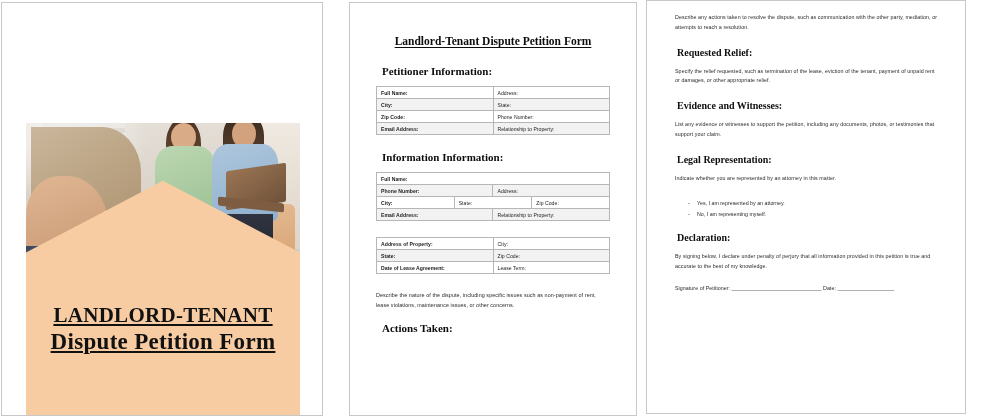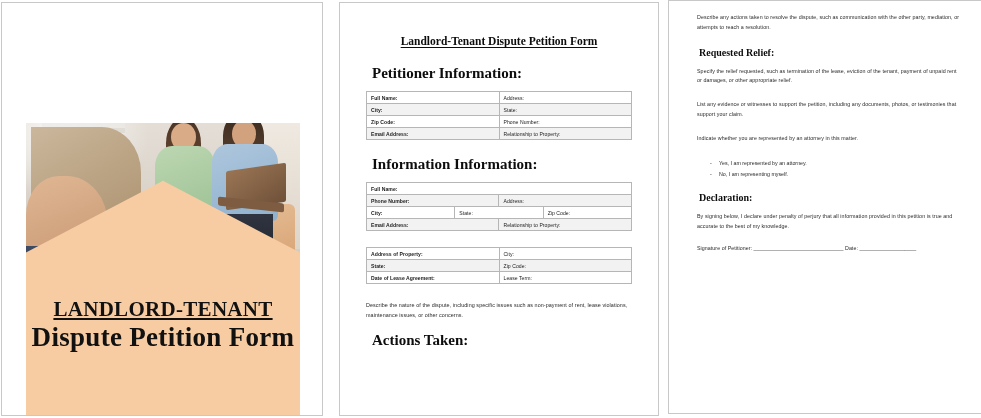--- a/index.html
+++ b/index.html
@@ -25,21 +25,21 @@
   
   .page {
     position: relative;
     background: #ffffff;
     border: 1px solid #c8c8c8;
     box-sizing: border-box;
     overflow: hidden;
     flex: none;
   }
   .page-1 { width: 322px; height: 414px; margin-left: 1px; margin-top: 2px; }
-  .page-2 { width: 320px; height: 414px; margin-left: 16px; margin-top: 2px; }
+  .page-2 { width: 288px; height: 414px; margin-left: 26px; margin-top: 2px; }
   .page-3 { width: 320px; height: 414px; margin-left: 9px; margin-top: 0; }
 
   
   .cover-art {
     position: absolute;
     left: 24px;
     top: 120px;
     width: 274px;
     height: 175px;
     overflow: hidden;
@@ -168,39 +168,40 @@
     position: absolute;
     left: 24px;
     top: 293px;
     width: 274px;
     height: 120px;
     background: #f8cca2;
   }
   .cover-title {
     position: absolute;
     left: 24px;
-    top: 294px;
+    top: 300px;
     width: 274px;
     text-align: center;
     font-family: "Liberation Serif", serif;
     font-weight: bold;
     color: #111111;
     line-height: 1.18;
   }
   .cover-title .l1 {
     display: inline-block;
     font-size: 21px;
     letter-spacing: .3px;
     text-decoration: underline;
     text-underline-offset: 2px;
   }
   .cover-title .l2 {
     display: inline-block;
-    font-size: 27px;
+    font-size: 23px;
     letter-spacing: .3px;
+    text-decoration: underline;
     text-underline-offset: 2px;
   }
 
   
   .doc-body {
     position: absolute;
     left: 26px;
     right: 26px;
     top: 22px;
   }
@@ -210,21 +211,21 @@
     font-size: 11.5px;
     text-align: center;
     color: #0d0d0d;
     text-decoration: underline;
     text-underline-offset: 2px;
     margin: 10px 0 18px 0;
   }
   .sec-head {
     font-family: "Liberation Serif", serif;
     font-weight: bold;
-    font-size: 15px;
+    font-size: 11px;
     color: #0d0d0d;
     margin: 0 0 9px 6px;
   }
   .sec-head.p3 {
     font-size: 10px;
     margin-left: 2px;
   }
   .para {
     font-family: "Liberation Sans", sans-serif;
     font-size: 5.4px;
@@ -401,22 +402,24 @@
   </div>
 
   <div class="page page-3">
     <div class="doc-body" style="top:12px;left:28px;right:24px;">
 
       <p class="para p3">Describe any actions taken to resolve the dispute, such as communication with the other party, mediation, or attempts to reach a resolution.</p>
 
       <div class="sec-head p3">Requested Relief:</div>
       <p class="para p3">Specify the relief requested, such as termination of the lease, eviction of the tenant, payment of unpaid rent or damages, or other appropriate relief.</p>
 
+      <div class="sec-head p3">Evidence and Witnesses:</div>
       <p class="para p3">List any evidence or witnesses to support the petition, including any documents, photos, or testimonies that support your claim.</p>
 
+      <div class="sec-head p3">Legal Representation:</div>
       <p class="para p3">Indicate whether you are represented by an attorney in this matter.</p>
 
       <ul class="choices">
         <li>Yes, I am represented by an attorney.</li>
         <li>No, I am representing myself.</li>
       </ul>
 
       <div class="sec-head p3">Declaration:</div>
       <p class="para p3">By signing below, I declare under penalty of perjury that all information provided in this petition is true and accurate to the best of my knowledge.</p>
 

